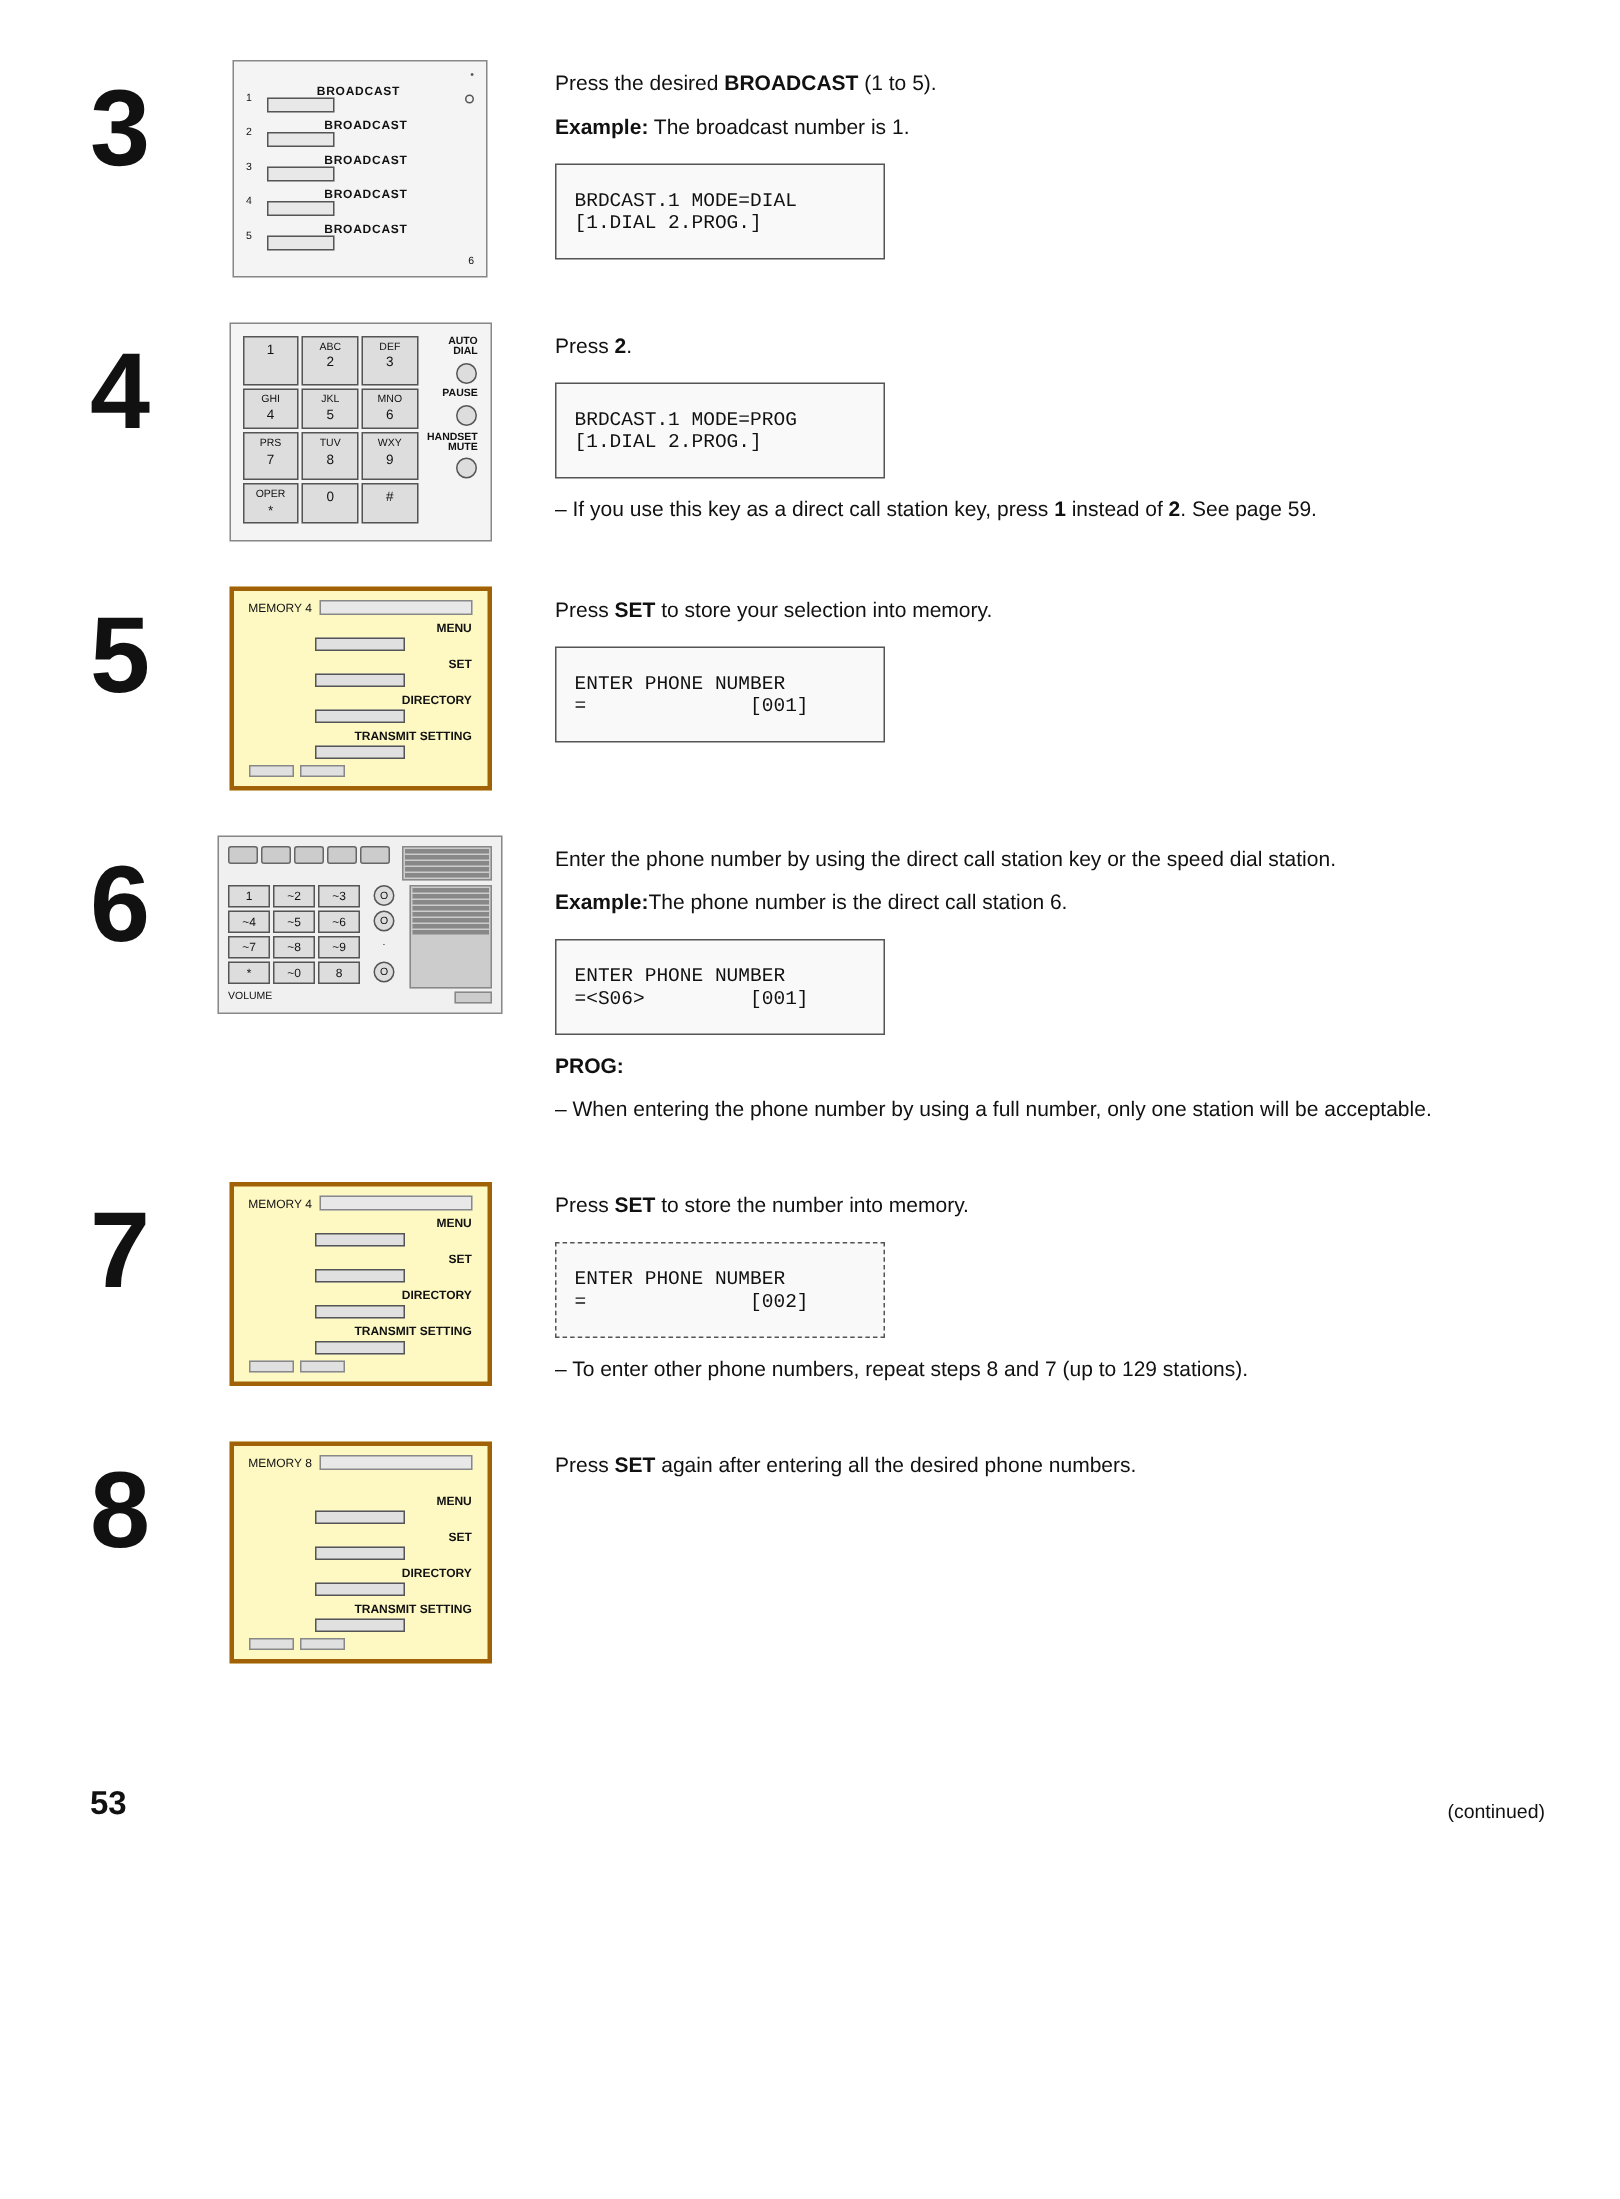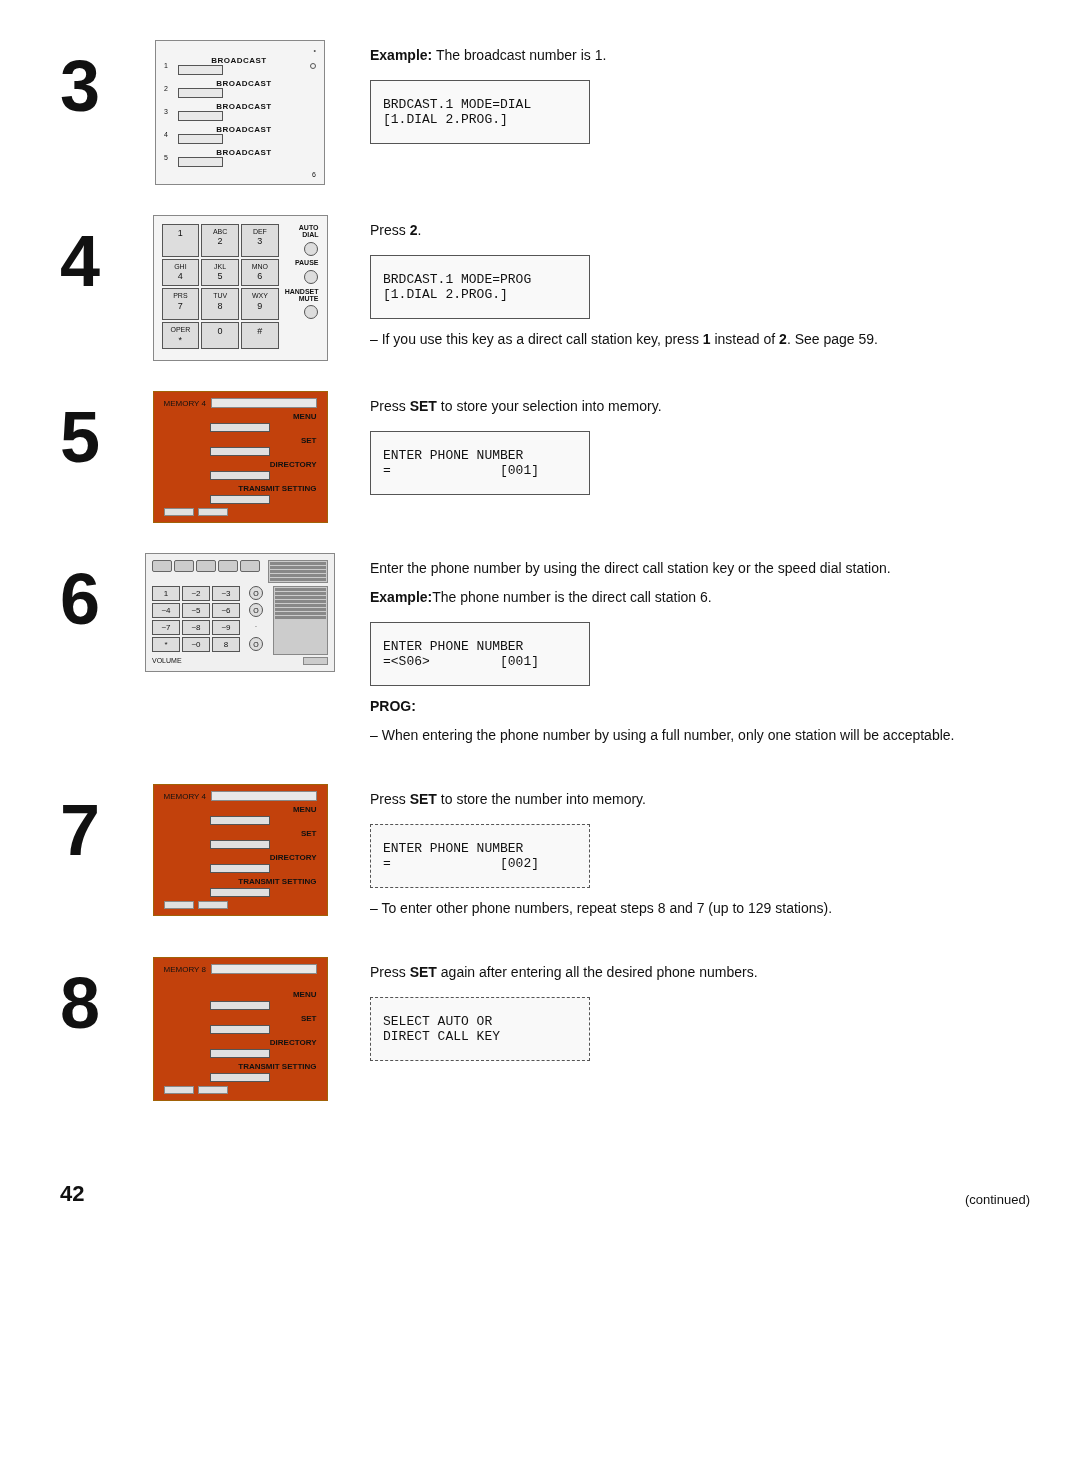--- a/index.html
+++ b/index.html
@@ -124,22 +124,22 @@
     .circle-btn {
       width: 14px;
       height: 14px;
       border: 1px solid #555;
       border-radius: 50%;
       background: #ddd;
       display: inline-block;
       margin: 1px;
     }
     .menu-panel {
-      border: 1px solid #a16207;
-      background: #c2410c;
+      border: 3px solid #a16207;
+      background: #fef9c3;
       width: 175px;
       padding: 6px 10px;
       font-size: 9px;
     }
     .menu-label {
       font-size: 8px;
       font-weight: bold;
       text-align: right;
       margin: 2px auto;
     }
@@ -248,20 +248,23 @@
           <span style="font-size:7px;margin-right:4px;">5</span>
           <div style="flex:1">
             <div style="font-size:8px;font-weight:bold;letter-spacing:0.5px;text-align:center;">BROADCAST</div>
             <div class="broadcast-btn"></div>
           </div>
         </div>
         <div style="font-size:7px;text-align:right;margin-top:3px;">6</div>
       </div>
     </div>
     <div class="step-text">
+      <p>
+        Press the desired <span class="bold">BROADCAST</span> (1 to 5).
+      </p>
       <p>
         <span class="example-label">Example:</span> The broadcast number is 1.
       </p>
       <div class="lcd-box">
         BRDCAST.1 MODE=DIAL<br>[1.DIAL 2.PROG.]
       </div>
     </div>
   </div>
 
   <div class="step-row">
@@ -484,24 +487,21 @@
         <div style="display:flex;gap:4px;margin-top:4px;">
           <div style="width:30px;height:8px;border:1px solid #888;background:#e0e0e0;"></div>
           <div style="width:30px;height:8px;border:1px solid #888;background:#e0e0e0;"></div>
         </div>
       </div>
     </div>
     <div class="step-text">
       <p>
         Press <span class="bold">SET</span> again after entering all the desired phone numbers.
       </p>
-      <div class="lcd-box dashed">
-        SELECT AUTO OR<br>DIRECT CALL KEY
-      </div>
     </div>
   </div>
 
   <div style="display:flex;justify-content:space-between;align-items:flex-end;margin-top:20px;">
-    <div class="page-number">42</div>
+    <div class="page-number">53</div>
     <div class="continued">(continued)</div>
   </div>
 
 </div>
 
 </body></html>

